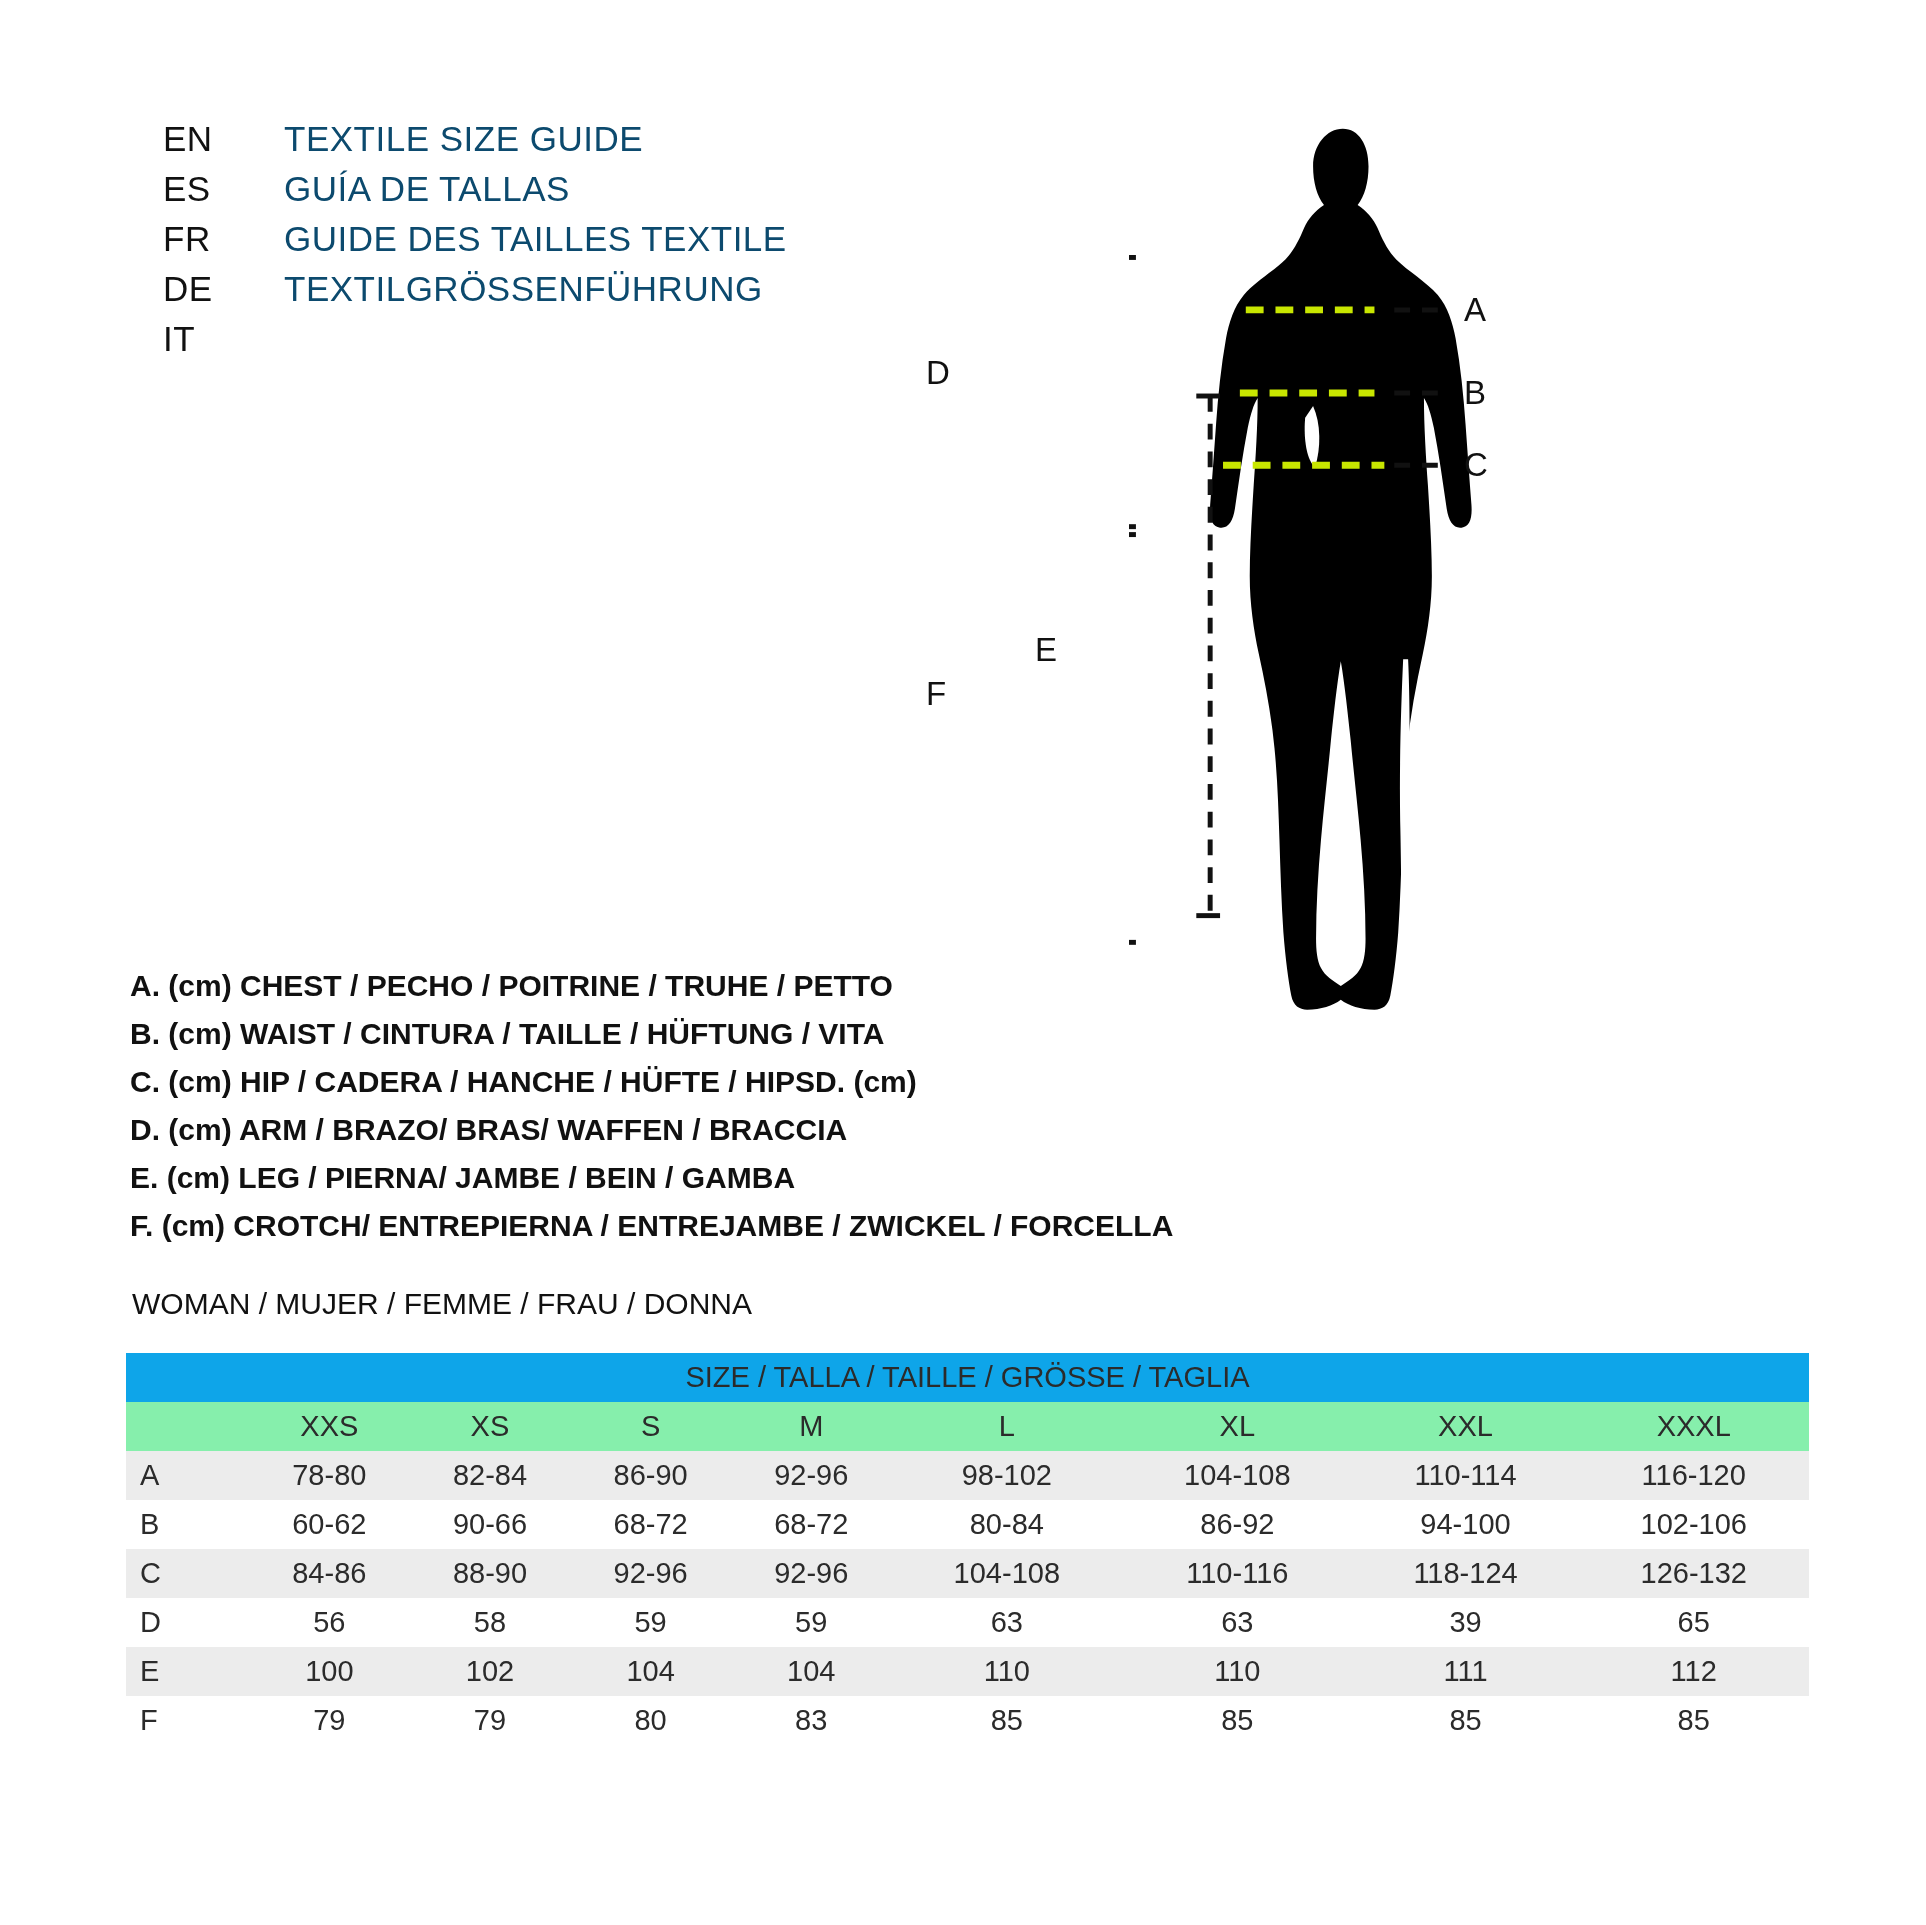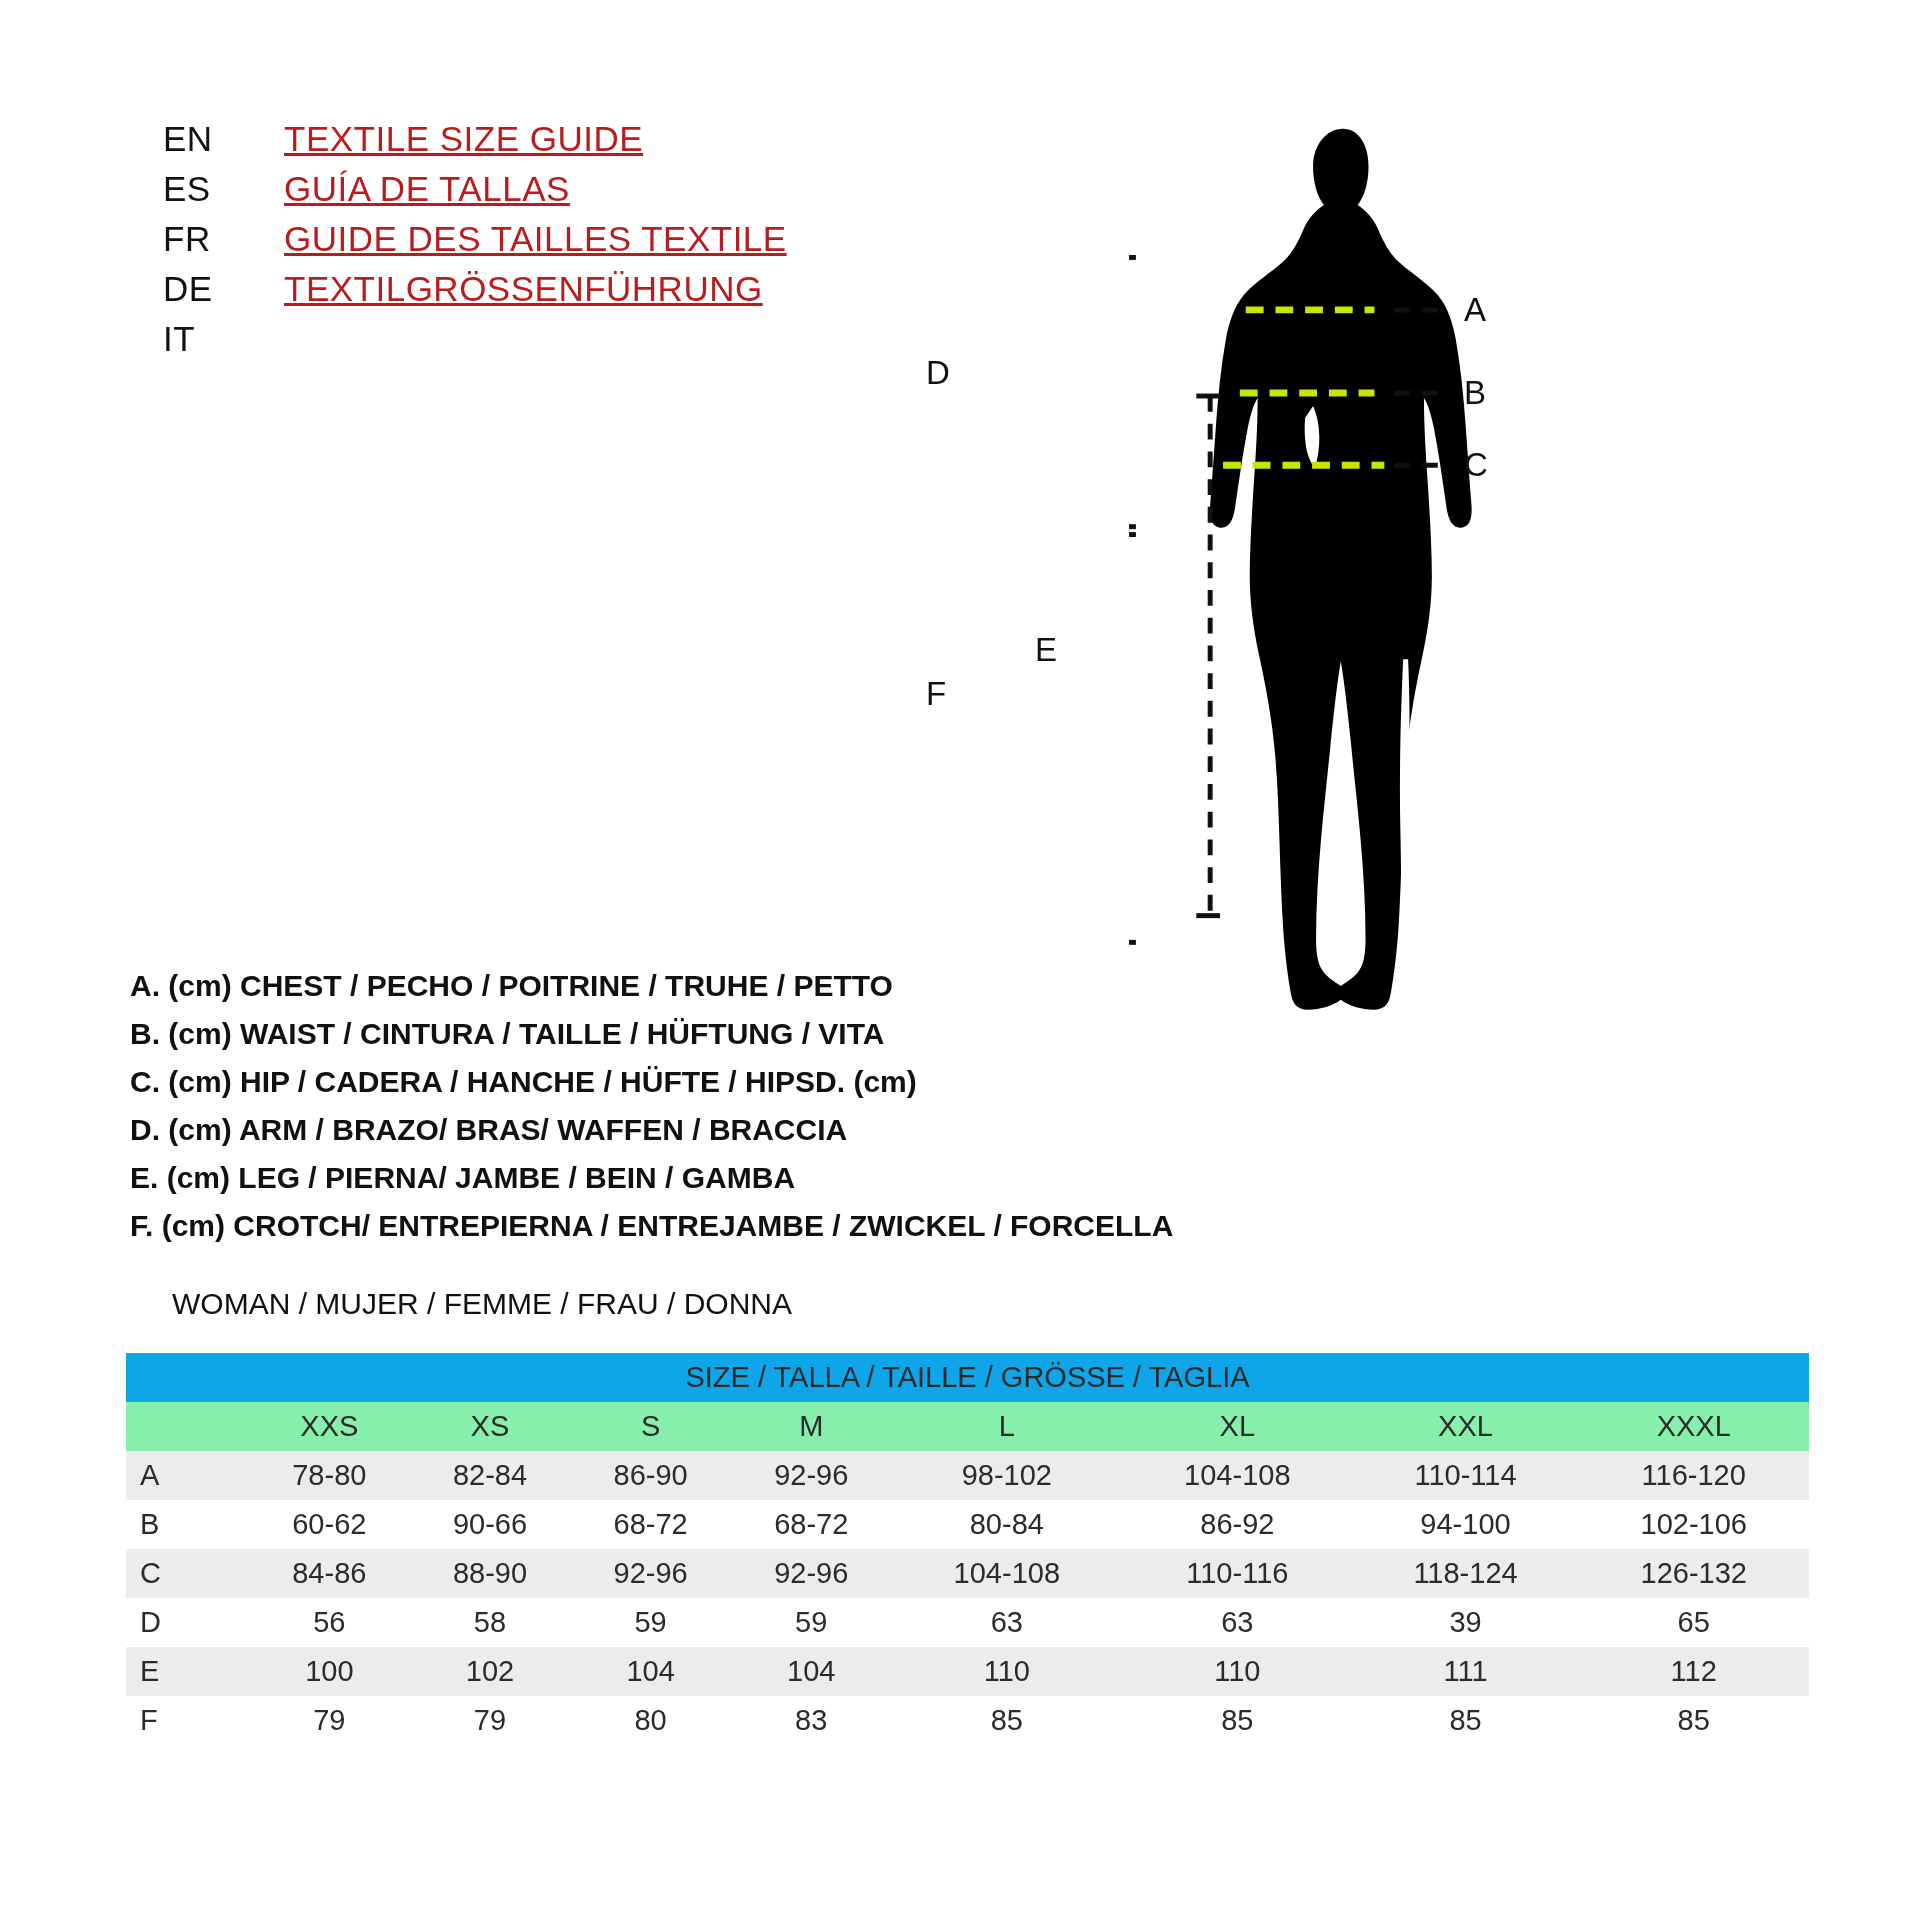--- a/index.html
+++ b/index.html
@@ -31,22 +31,21 @@
   }
   .title-lang {
     width: 121px;
     font-size: 35px;
     letter-spacing: 0.5px;
     color: #111;
   }
   .title-text {
     font-size: 35px;
     letter-spacing: 0.5px;
-    color: #b91c1c;
-    text-decoration: underline;
+    color: #0c4a6e;
   }
 
   
   #legend-block {
     position: absolute;
     left: 130px;
     top: 962px;
     width: 1089px;
     font-weight: bold;
   }
@@ -58,21 +57,20 @@
   }
 
   
   #group-label {
     position: absolute;
     left: 132px;
     top: 1287px;
     font-size: 30px;
     color: #111;
     white-space: nowrap;
-    margin-left: 40px;
   }
 
   
   #size-table {
     position: absolute;
     left: 126px;
     top: 1353px;
     width: 1683px;
     border-collapse: collapse;
     font-size: 29px;

